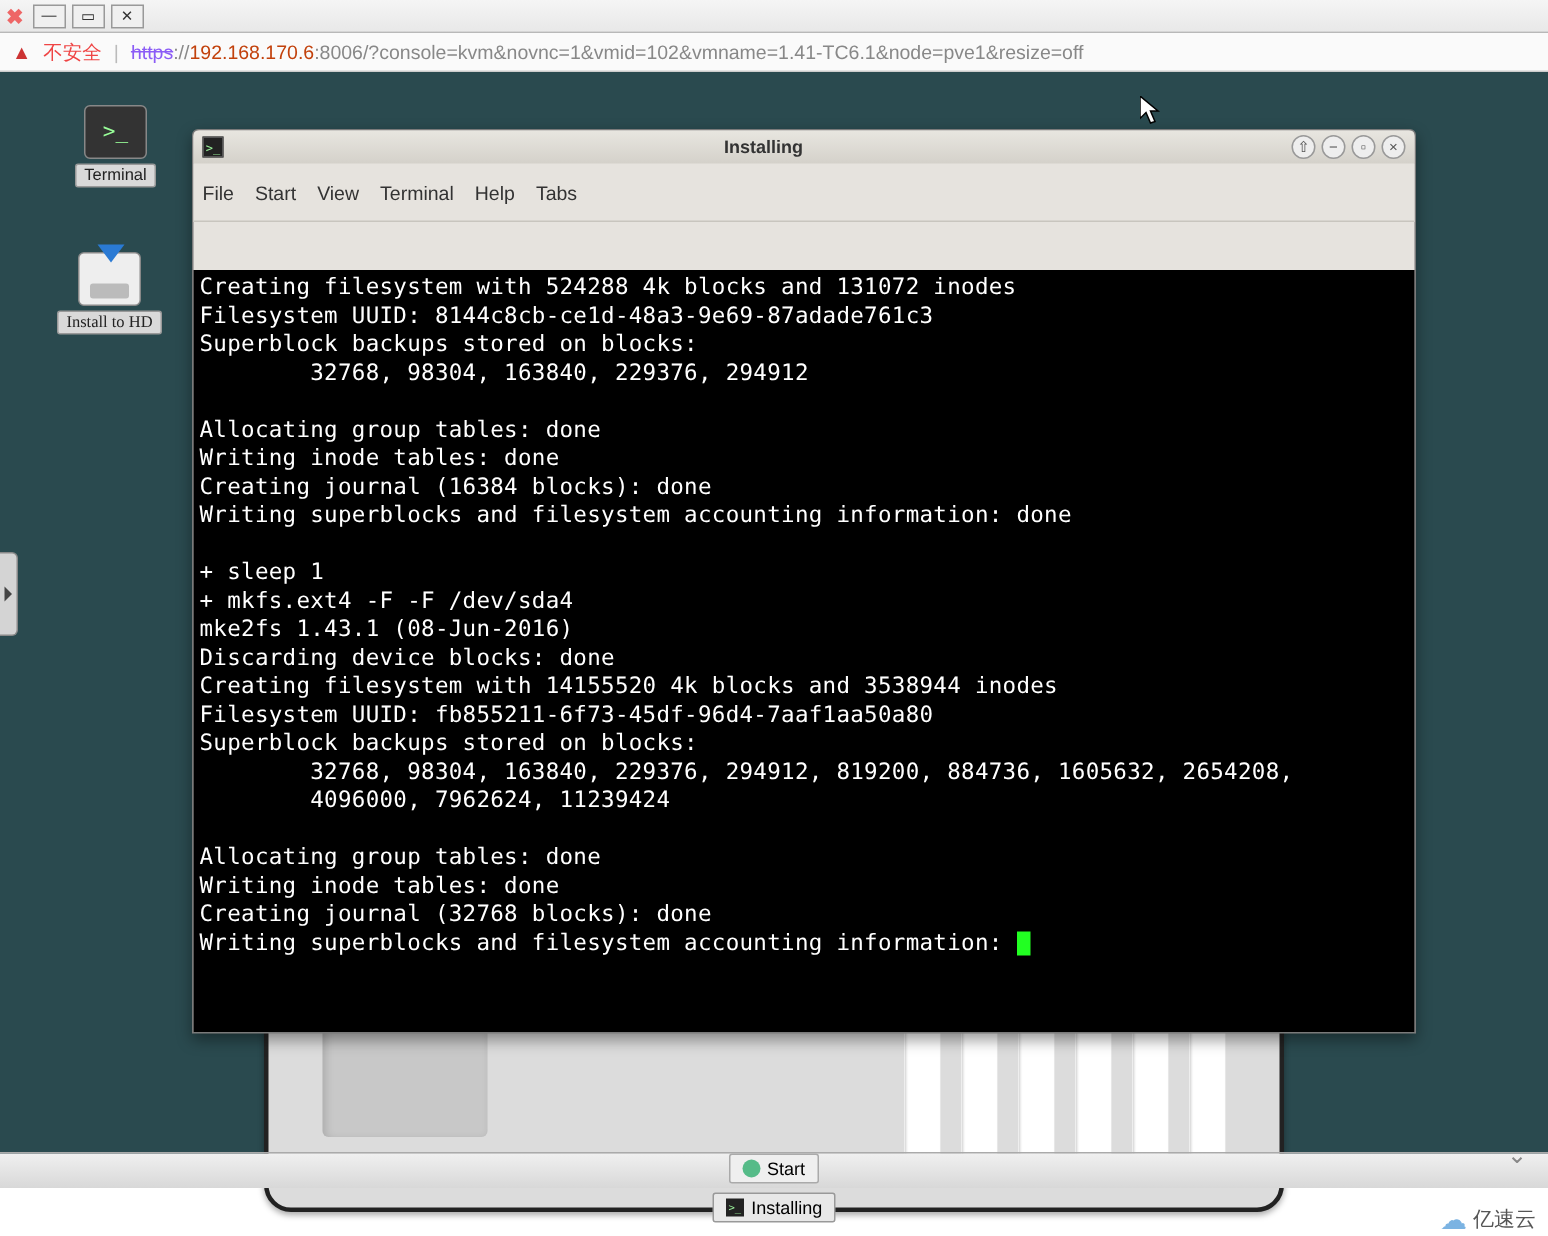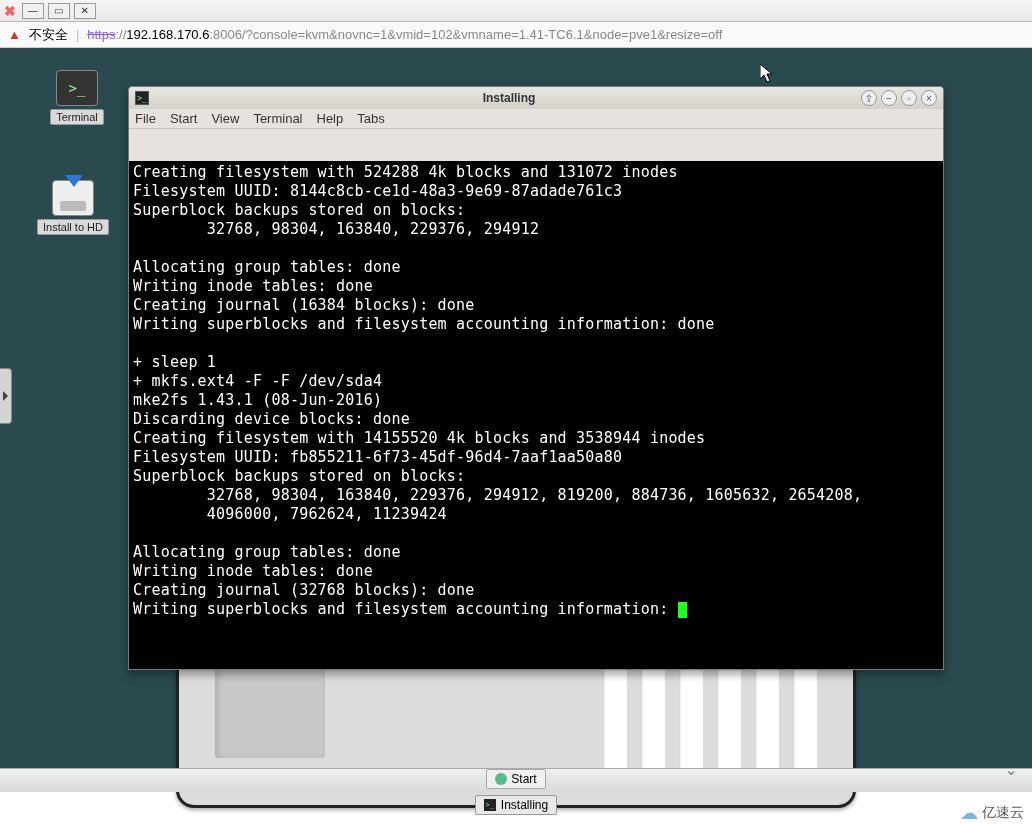--- a/index.html
+++ b/index.html
@@ -20,25 +20,25 @@
     display: flex; align-items: center; justify-content: center; font-size: 10px;
   }
 
   
   .urlbar {
     height: 26px; background: #fafafa; border-bottom: 1px solid #ccc;
     display: flex; align-items: center; padding: 0 8px; font-size: 13px;
     font-family: Arial, sans-serif; gap: 8px;
   }
   .urlbar .warn-icon { color: #c33; }
-  .urlbar .warn-text { color: #000000; }
+  .urlbar .warn-text { color: #ef4444; }
   .urlbar .sep { color: #bbb; }
   .urlbar .url { color: #888; }
   .urlbar .url .proto { text-decoration: line-through; color: #8b5cf6; }
-  .urlbar .url .host { color: #000000; }
+  .urlbar .url .host { color: #c2410c; }
 
   
   .desktop {
     position: relative; width: 1032px; height: 744px;
     background: #2a4a4f;
   }
 
   
   .server-box {
     position: absolute; left: 176px; top: 550px; width: 680px; height: 210px;
@@ -66,21 +66,21 @@
     width: 42px; height: 36px; border: 1px solid #888; background: #ddd;
     border-radius: 4px; margin-bottom: 3px; display:flex;align-items:center;justify-content:center;
   }
   .dicon .label {
     background: #d9d9d9; border: 1px solid #999; padding: 1px 5px;
     border-radius: 2px; white-space: nowrap;
   }
   .dicon.terminal { left: 42px; top: 22px; }
   .dicon.terminal .iconbox { background: #333; }
   .dicon.terminal .prompt { color: #9f9; font-family: monospace; font-size: 14px; }
-  .dicon.install { left: 38px; top: 132px; }
+  .dicon.install { left: 38px; top: 120px; font-family: Liberation Serif, serif; }
   .dicon.install .iconbox { background: #eee; position: relative; }
   .dicon.install .arrow {
     position:absolute; top:-6px; left:12px; width:0; height:0;
     border-left:9px solid transparent; border-right:9px solid transparent;
     border-top:12px solid #2a7ad4;
   }
   .dicon.install .slot { position:absolute; bottom:4px; width:26px; height:10px; background:#bbb; border-radius:2px; }
 
   
   .installwin {
@@ -100,21 +100,21 @@
   }
   .iw-title .iw-name { flex:1; text-align:center; font-weight:bold; color:#333;}
   .iw-title .iw-btns { display:flex; gap:4px; }
   .iw-title .iw-btn {
     width:16px; height:16px; border:1px solid #999; border-radius:8px;
     background:#eee; display:flex; align-items:center; justify-content:center;
     font-size:10px; color:#555;
   }
 
   .installwin .menubar {
-    height: 20px; background: #e6e3de; display:flex; align-items:center;
+    height: 39px; background: #e6e3de; display:flex; align-items:center;
     padding: 0 6px; gap: 14px; font-size: 13px; color: #333;
     border-bottom: 1px solid #c8c5be;
   }
   .menubar .mitem { cursor: default; }
 
   .termout {
     background: #000; color: #fff; font-family: "DejaVu Sans Mono","Courier New",monospace;
     font-size: 15px; line-height: 19px; padding: 2px 4px;
     white-space: pre; height: 508px; overflow: hidden; letter-spacing: 0.2px; margin-top: 32px;
   }

